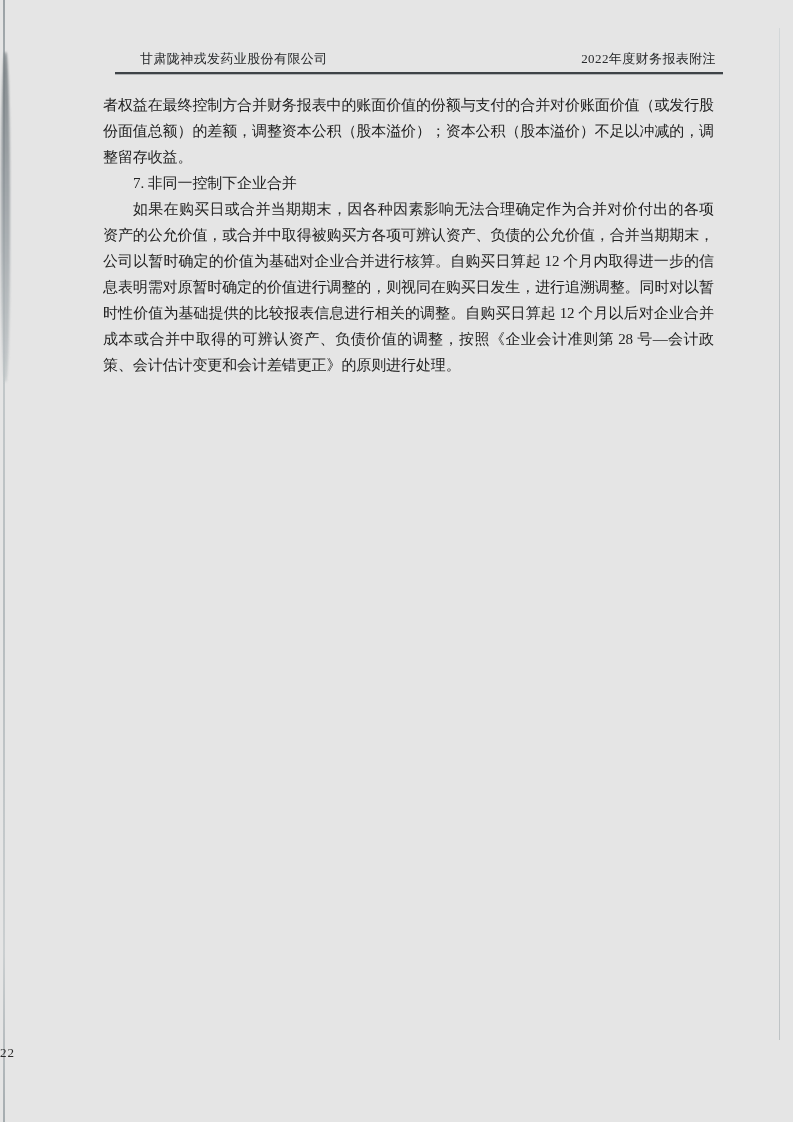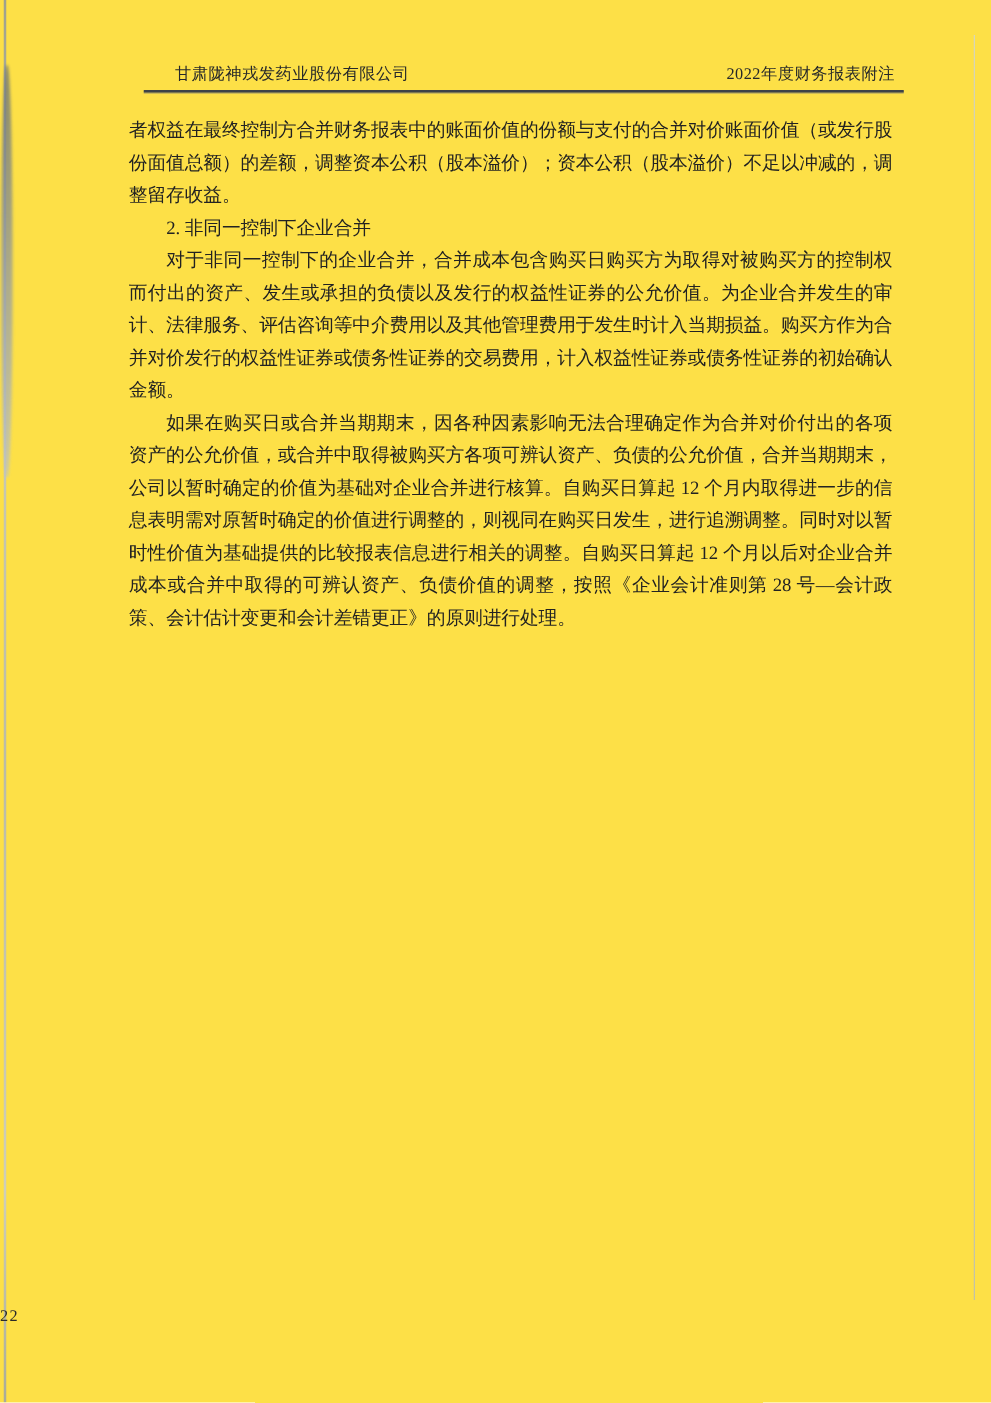--- a/index.html
+++ b/index.html
@@ -4,21 +4,21 @@
 <style>
   html, body {
     margin: 0;
     padding: 0;
     background: #ffffff;
   }
   .page {
     position: relative;
     width: 793px;
     height: 1122px;
-    background: #fde047;
+    background: #e5e5e5;
     font-family: "Liberation Serif", "DejaVu Serif", serif;
     color: #1f1f1f;
     overflow: hidden;
   }
   
   .edge-line-left {
     position: absolute;
     left: 3px;
     top: 0;
     width: 2px;
@@ -106,20 +106,19 @@
   <div class="edge-line-right"></div>
 
   <div class="header">
     <span class="company">甘肃陇神戎发药业股份有限公司</span>
     <span class="doc-title">2022年度财务报表附注</span>
   </div>
   <div class="header-rule"></div>
 
   <div class="body-text">
       <p class="">者权益在最终控制方合并财务报表中的账面价值的份额与支付的合并对价账面价值（或发行股份面值总额）的差额，调整资本公积（股本溢价）；资本公积（股本溢价）不足以冲减的，调整留存收益。</p>
-      <p class="indent">2. 非同一控制下企业合并</p>
-      <p class="indent">对于非同一控制下的企业合并，合并成本包含购买日购买方为取得对被购买方的控制权而付出的资产、发生或承担的负债以及发行的权益性证券的公允价值。为企业合并发生的审计、法律服务、评估咨询等中介费用以及其他管理费用于发生时计入当期损益。购买方作为合并对价发行的权益性证券或债务性证券的交易费用，计入权益性证券或债务性证券的初始确认金额。</p>
+      <p class="indent">7. 非同一控制下企业合并</p>
       <p class="indent">如果在购买日或合并当期期末，因各种因素影响无法合理确定作为合并对价付出的各项资产的公允价值，或合并中取得被购买方各项可辨认资产、负债的公允价值，合并当期期末，公司以暂时确定的价值为基础对企业合并进行核算。自购买日算起 12 个月内取得进一步的信息表明需对原暂时确定的价值进行调整的，则视同在购买日发生，进行追溯调整。同时对以暂时性价值为基础提供的比较报表信息进行相关的调整。自购买日算起 12 个月以后对企业合并成本或合并中取得的可辨认资产、负债价值的调整，按照《企业会计准则第 28 号—会计政策、会计估计变更和会计差错更正》的原则进行处理。</p>
     </div>
 
   <div class="page-number">22</div>
 
 </div>
 
 </body></html>

